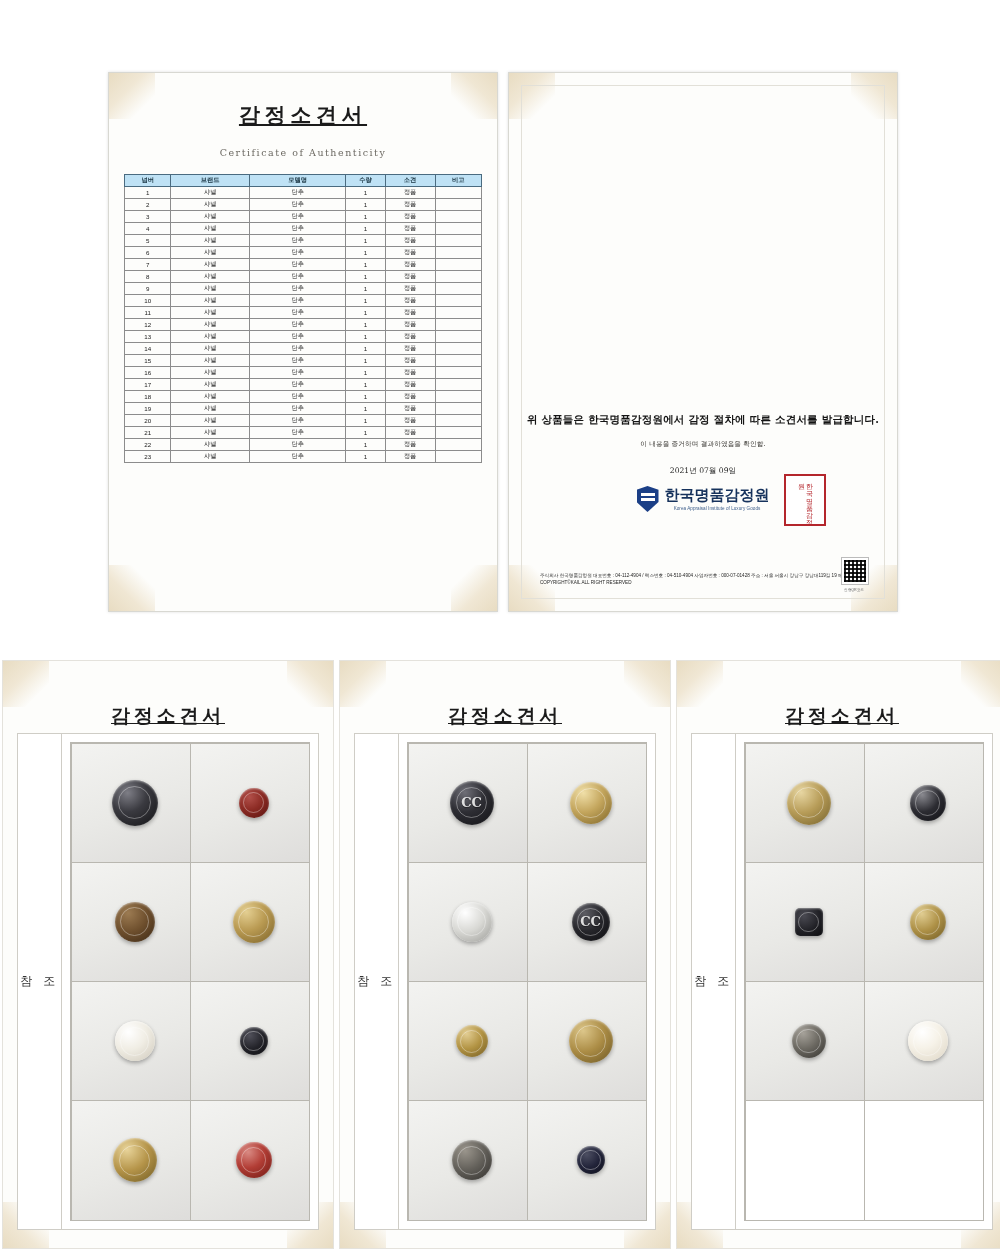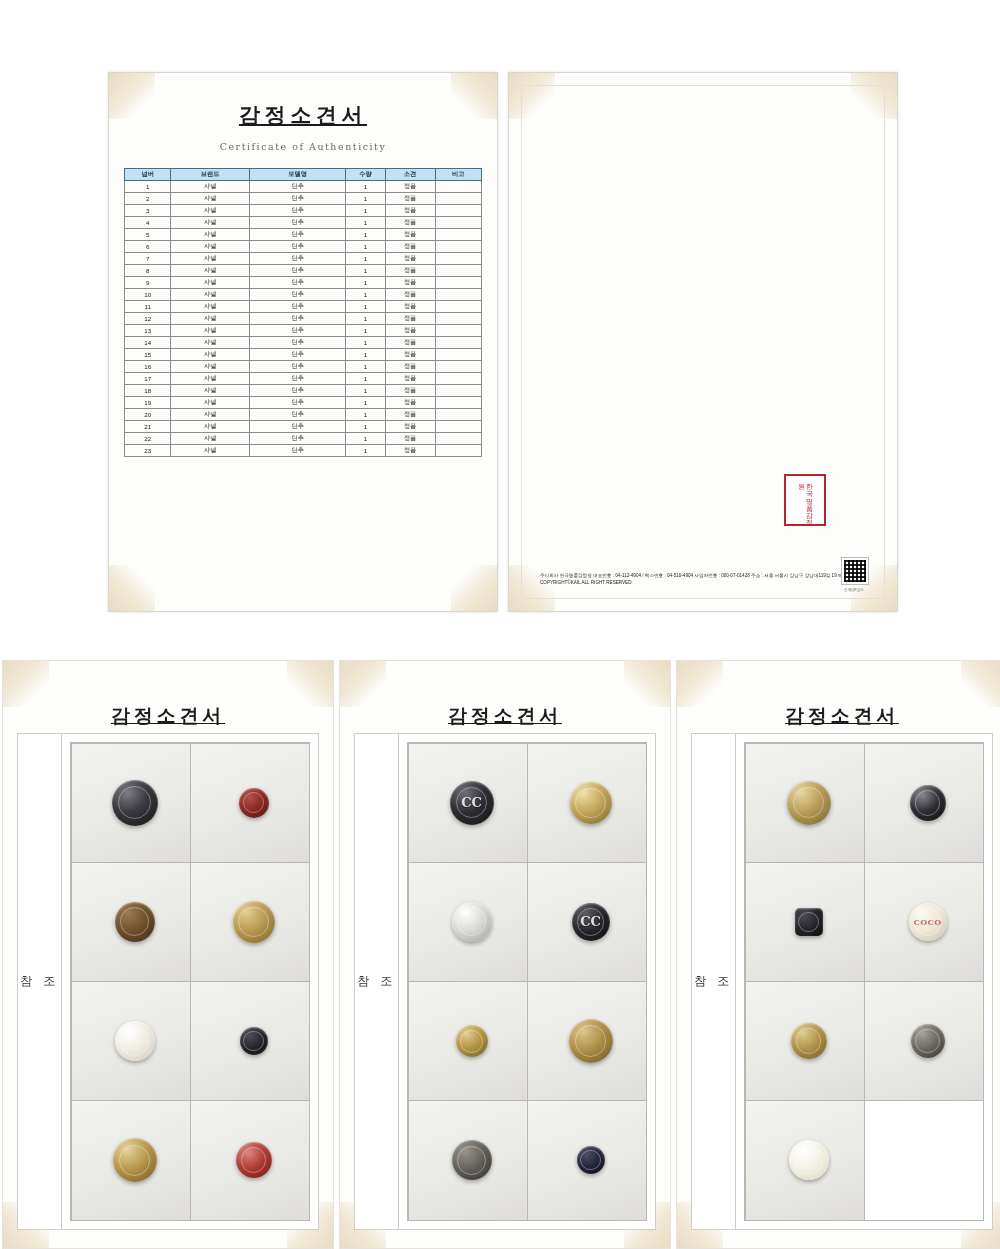--- a/index.html
+++ b/index.html
@@ -50,21 +50,21 @@
   .cert-subtitle {
     text-align:center;
     font-family:"DejaVu Serif", serif;
     color:#6d6a63;
     letter-spacing:.16em;
   }
 
   
   #page-auth { left:108px; top:72px; width:390px; height:540px; }
   #page-auth .cert-title { font-size:21px; margin-top:28px; }
-  #page-auth .cert-subtitle { font-size:9.5px; margin-top:12px; }
+  #page-auth .cert-subtitle { font-size:9.5px; margin-top:18px; }
 
   .tbl-wrap { margin:16px 15px 0 15px; }
   table.items {
     width:100%;
     border-collapse:collapse;
     font-size:6.2px;
     font-family:"Liberation Sans", sans-serif;
   }
   table.items th {
     background:#bfe2f5;
@@ -490,20 +490,32 @@
     </div>
   </div>
 
   <div class="cert-page" id="page-stmt">
     <div class="corner tl"></div>
     <div class="corner tr"></div>
     <div class="corner bl"></div>
     <div class="corner br"></div>
 
     <div class="stmt-inner">
+      <div class="stmt-body">
+        <div class="stmt-line1">위 상품들은 한국명품감정원에서 감정 절차에 따른 소견서를 발급합니다.</div>
+        <div class="stmt-line2">이 내용을 증거하며 결과하였음을 확인함.</div>
+        <div class="stmt-date">2021년 07월 09일</div>
+        <div class="logo-row">
+          <div class="logo-shield"></div>
+          <div>
+            <div class="logo-text-ko">한국명품감정원</div>
+            <div class="logo-text-en">Korea Appraisal Institute of Luxury Goods</div>
+          </div>
+        </div>
+      </div>
 
       <div class="seal">
         <span>한국명품감정원</span>
       </div>
 
       <div class="footer-info">주식회사 한국명품감정원
 대표번호 : 04-112-4904 / 팩스번호 : 04-510-4904
 사업자번호 : 000-07-01428
 주소 : 서울 서울시 강남구 강남대119길 19 메디빌딩 2층
 COPYRIGHT©KAIL ALL RIGHT RESERVED</div>
@@ -646,26 +658,20 @@
               <div class="btn b-blacksilver">
                 <div class="rim"></div>
               </div>
             </div>
             <div class="cell">
               <div class="btn b-blacksq square">
                 <div class="rim"></div>
               </div>
             </div>
             <div class="cell">
-              <div class="btn b-cococream">
-                <div class="rim"></div>
-                <div class="lbl coco-lbl">COCO</div>
-              </div>
-            </div>
-            <div class="cell">
               <div class="btn b-goldknot">
                 <div class="rim"></div>
               </div>
             </div>
             <div class="cell">
               <div class="btn b-graydisc">
                 <div class="rim"></div>
               </div>
             </div>
             <div class="cell">

